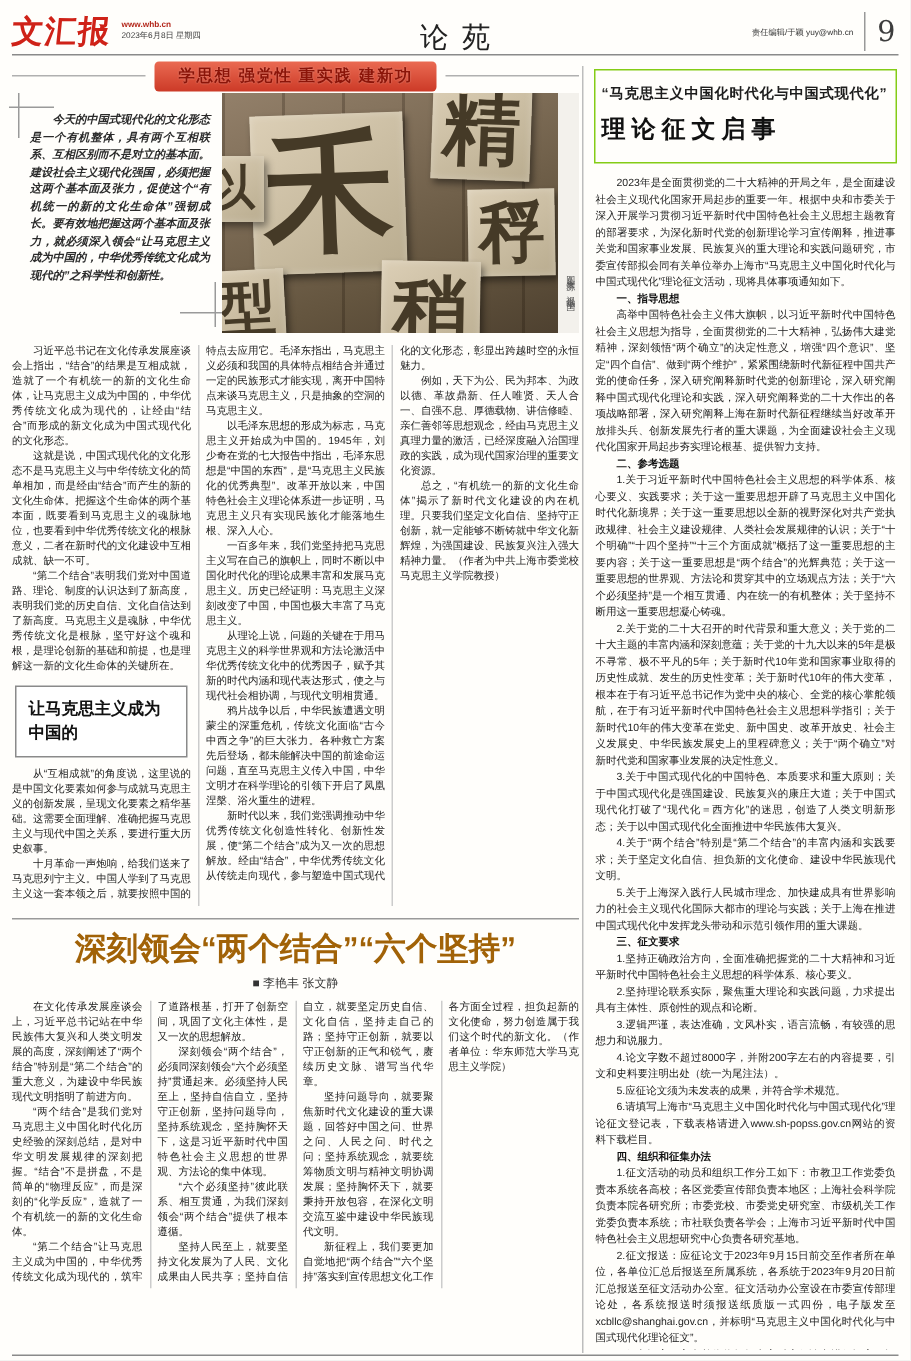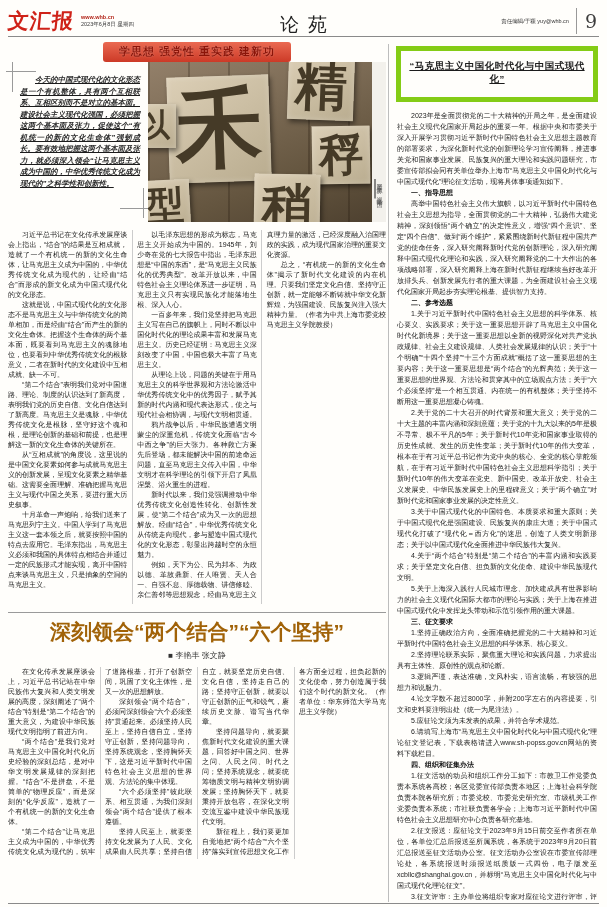--- a/index.html
+++ b/index.html
@@ -16,27 +16,27 @@
   .header-right{margin-left:auto;display:flex;align-items:center;}
   .editor{font-size:5.5px;color:#333;margin-right:7px;}
   .pagenum{font-family:"DejaVu Serif",serif;font-size:19px;color:#3d3d3d;border-left:1px solid #999;padding:2px 2px 2px 8px;line-height:22px;}
 
   
   .vrule{position:absolute;left:388px;top:44px;height:858px;border-left:1px solid #bdbdbd;}
   .bottomrule{position:absolute;left:8px;right:8px;bottom:3px;border-top:1px solid #8a8a8a;}
 
   
   .main-left{position:absolute;left:8px;top:40px;width:378px;}
-  .banner-row{display:flex;align-items:center;height:19px;margin:1px 0 2px;flex-direction:column;}
+  .banner-row{display:flex;align-items:center;height:19px;margin:1px 0 2px;}
   .banner-row .line{flex:1;border-top:1px solid #b0b0b0;}
   .banner{background:linear-gradient(180deg,#ea6a52,#cc3a27);color:#8c1408;font-weight:bold;font-size:11px;letter-spacing:1px;padding:2px 16px 3px;border-radius:3px;margin:0 6px;text-shadow:0 0 1px rgba(255,235,230,.55);}
   .headline{font-size:22px;font-weight:bold;text-align:center;line-height:29px;color:#0e0e0e;white-space:nowrap;overflow:hidden;}
   .byline{text-align:center;font-size:8px;color:#333;margin:4px 0 6px;}
 
-  .toprow{display:flex;text-decoration:underline;}
+  .toprow{display:flex;}
   .intro-wrap{position:relative;width:140px;padding:12px 8px 0 12px;flex:0 0 auto;}
   .intro{font-size:7.5px;line-height:11.5px;text-align:justify;font-weight:bold;color:#2b2b2b;text-indent:2em;font-style:italic;}
   .mark{position:absolute;background:#9a9a9a;}
   .m1{left:4px;top:0;width:1px;height:30px;}
   .m2{left:-2px;top:9px;width:30px;height:1px;}
   .m3{right:4px;bottom:4px;width:1px;height:30px;}
   .m4{right:-2px;bottom:13px;width:30px;height:1px;}
 
   .figure{display:flex;flex:1 1 auto;}
   .photo{position:relative;width:224px;height:160px;overflow:hidden;background:
@@ -60,21 +60,21 @@
   .body3 p.box, .body4 p.box{border:1px solid #8a8a8a;padding:7px 8px;margin:7px 2px;font-size:11px;font-weight:bold;line-height:16px;text-indent:0;text-align:left;break-inside:avoid;color:#111;background:#fff;}
   .hrule{border:none;border-top:1px solid #9a9a9a;margin:8px 0 5px;}
 
   .a2-title{font-size:21px;font-weight:bold;text-align:center;color:#a16207;margin-top:2px;}
   .a2-byline{text-align:center;font-size:8px;color:#333;margin:4px 0 6px;}
   .body4{height:192px;column-count:4;column-gap:10px;column-rule:1px solid #ccc;column-fill:auto;overflow:hidden;font-size:7px;line-height:10px;text-align:justify;color:#222;}
   .body4 p{text-indent:2em;}
 
   
   .notice{position:absolute;left:394px;top:46px;width:206px;height:854px;overflow:hidden;}
-  .notice-box{border:5px solid #84cc16;padding:9px 4px 11px;text-align:center;margin:0 2px 8px;text-decoration:underline;}
+  .notice-box{border:1px solid #84cc16;padding:9px 4px 11px;text-align:left;margin:0 2px 8px;}
   .nt1{font-size:9.5px;font-weight:bold;color:#1d1d1d;letter-spacing:0.5px;}
   .nt2{font-size:16px;font-weight:bold;letter-spacing:4px;margin-top:7px;color:#111;}
   .notice-body{font-size:7px;line-height:11px;text-align:justify;color:#222;padding:0 3px;}
   .notice-body p{text-indent:2em;}
   .notice-body p.sec{font-weight:bold;color:#111;}
 </style>
 </head>
 <body>
 
 <div class="page">
@@ -121,20 +121,21 @@
         <div class="caption-strip">
           <div class="vcaption">图片来源：视觉中国</div>
         </div>
       </div>
     </div>
 
     <div class="body3">
         <p>习近平总书记在文化传承发展座谈会上指出，“结合”的结果是互相成就，造就了一个有机统一的新的文化生命体，让马克思主义成为中国的，中华优秀传统文化成为现代的，让经由“结合”而形成的新文化成为中国式现代化的文化形态。</p>
         <p>这就是说，中国式现代化的文化形态不是马克思主义与中华传统文化的简单相加，而是经由“结合”而产生的新的文化生命体。把握这个生命体的两个基本面，既要看到马克思主义的魂脉地位，也要看到中华优秀传统文化的根脉意义，二者在新时代的文化建设中互相成就、缺一不可。</p>
         <p>“第二个结合”表明我们党对中国道路、理论、制度的认识达到了新高度，表明我们党的历史自信、文化自信达到了新高度。马克思主义是魂脉，中华优秀传统文化是根脉，坚守好这个魂和根，是理论创新的基础和前提，也是理解这一新的文化生命体的关键所在。</p>
+        <p class="box">让马克思主义成为中国的</p>
         <p>从“互相成就”的角度说，这里说的是中国文化要素如何参与成就马克思主义的创新发展，呈现文化要素之精华基础。这需要全面理解、准确把握马克思主义与现代中国之关系，要进行重大历史叙事。</p>
         <p>十月革命一声炮响，给我们送来了马克思列宁主义。中国人学到了马克思主义这一套本领之后，就要按照中国的特点去应用它。毛泽东指出，马克思主义必须和我国的具体特点相结合并通过一定的民族形式才能实现，离开中国特点来谈马克思主义，只是抽象的空洞的马克思主义。</p>
         <p>以毛泽东思想的形成为标志，马克思主义开始成为中国的。1945年，刘少奇在党的七大报告中指出，毛泽东思想是“中国的东西”，是“马克思主义民族化的优秀典型”。改革开放以来，中国特色社会主义理论体系进一步证明，马克思主义只有实现民族化才能落地生根、深入人心。</p>
         <p>一百多年来，我们党坚持把马克思主义写在自己的旗帜上，同时不断以中国化时代化的理论成果丰富和发展马克思主义。历史已经证明：马克思主义深刻改变了中国，中国也极大丰富了马克思主义。</p>
         <p>从理论上说，问题的关键在于用马克思主义的科学世界观和方法论激活中华优秀传统文化中的优秀因子，赋予其新的时代内涵和现代表达形式，使之与现代社会相协调，与现代文明相贯通。</p>
         <p>鸦片战争以后，中华民族遭遇文明蒙尘的深重危机，传统文化面临“古今中西之争”的巨大张力。各种救亡方案先后登场，都未能解决中国的前途命运问题，直至马克思主义传入中国，中华文明才在科学理论的引领下开启了凤凰涅槃、浴火重生的进程。</p>
         <p>新时代以来，我们党强调推动中华优秀传统文化创造性转化、创新性发展，使“第二个结合”成为又一次的思想解放。经由“结合”，中华优秀传统文化从传统走向现代，参与塑造中国式现代化的文化形态，彰显出跨越时空的永恒魅力。</p>
         <p>例如，天下为公、民为邦本、为政以德、革故鼎新、任人唯贤、天人合一、自强不息、厚德载物、讲信修睦、亲仁善邻等思想观念，经由马克思主义真理力量的激活，已经深度融入治国理政的实践，成为现代国家治理的重要文化资源。</p>
         <p>总之，“有机统一的新的文化生命体”揭示了新时代文化建设的内在机理。只要我们坚定文化自信、坚持守正创新，就一定能够不断铸就中华文化新辉煌，为强国建设、民族复兴注入强大精神力量。（作者为中共上海市委党校马克思主义学院教授）</p>
       </div>
@@ -153,20 +154,21 @@
         <p>坚持问题导向，就要聚焦新时代文化建设的重大课题，回答好中国之问、世界之问、人民之问、时代之问；坚持系统观念，就要统筹物质文明与精神文明协调发展；坚持胸怀天下，就要秉持开放包容，在深化文明交流互鉴中建设中华民族现代文明。</p>
         <p>新征程上，我们要更加自觉地把“两个结合”“六个坚持”落实到宣传思想文化工作各方面全过程，担负起新的文化使命，努力创造属于我们这个时代的新文化。（作者单位：华东师范大学马克思主义学院）</p>
       </div>
   </div>
 
   <div class="vrule"></div>
 
   <div class="notice">
     <div class="notice-box">
       <div class="nt1">“马克思主义中国化时代化与中国式现代化”</div>
+      <div class="nt2">理论征文启事</div>
     </div>
     <div class="notice-body">
         <p>2023年是全面贯彻党的二十大精神的开局之年，是全面建设社会主义现代化国家开局起步的重要一年。根据中央和市委关于深入开展学习贯彻习近平新时代中国特色社会主义思想主题教育的部署要求，为深化新时代党的创新理论学习宣传阐释，推进事关党和国家事业发展、民族复兴的重大理论和实践问题研究，市委宣传部拟会同有关单位举办上海市“马克思主义中国化时代化与中国式现代化”理论征文活动，现将具体事项通知如下。</p>
         <p class="sec">一、指导思想</p>
         <p>高举中国特色社会主义伟大旗帜，以习近平新时代中国特色社会主义思想为指导，全面贯彻党的二十大精神，弘扬伟大建党精神，深刻领悟“两个确立”的决定性意义，增强“四个意识”、坚定“四个自信”、做到“两个维护”，紧紧围绕新时代新征程中国共产党的使命任务，深入研究阐释新时代党的创新理论，深入研究阐释中国式现代化理论和实践，深入研究阐释党的二十大作出的各项战略部署，深入研究阐释上海在新时代新征程继续当好改革开放排头兵、创新发展先行者的重大课题，为全面建设社会主义现代化国家开局起步夯实理论根基、提供智力支持。</p>
         <p class="sec">二、参考选题</p>
         <p>1.关于习近平新时代中国特色社会主义思想的科学体系、核心要义、实践要求；关于这一重要思想开辟了马克思主义中国化时代化新境界；关于这一重要思想以全新的视野深化对共产党执政规律、社会主义建设规律、人类社会发展规律的认识；关于“十个明确”“十四个坚持”“十三个方面成就”概括了这一重要思想的主要内容；关于这一重要思想是“两个结合”的光辉典范；关于这一重要思想的世界观、方法论和贯穿其中的立场观点方法；关于“六个必须坚持”是一个相互贯通、内在统一的有机整体；关于坚持不断用这一重要思想凝心铸魂。</p>
         <p>2.关于党的二十大召开的时代背景和重大意义；关于党的二十大主题的丰富内涵和深刻意蕴；关于党的十九大以来的5年是极不寻常、极不平凡的5年；关于新时代10年党和国家事业取得的历史性成就、发生的历史性变革；关于新时代10年的伟大变革，根本在于有习近平总书记作为党中央的核心、全党的核心掌舵领航，在于有习近平新时代中国特色社会主义思想科学指引；关于新时代10年的伟大变革在党史、新中国史、改革开放史、社会主义发展史、中华民族发展史上的里程碑意义；关于“两个确立”对新时代党和国家事业发展的决定性意义。</p>
         <p>3.关于中国式现代化的中国特色、本质要求和重大原则；关于中国式现代化是强国建设、民族复兴的康庄大道；关于中国式现代化打破了“现代化＝西方化”的迷思，创造了人类文明新形态；关于以中国式现代化全面推进中华民族伟大复兴。</p>
         <p>4.关于“两个结合”特别是“第二个结合”的丰富内涵和实践要求；关于坚定文化自信、担负新的文化使命、建设中华民族现代文明。</p>

